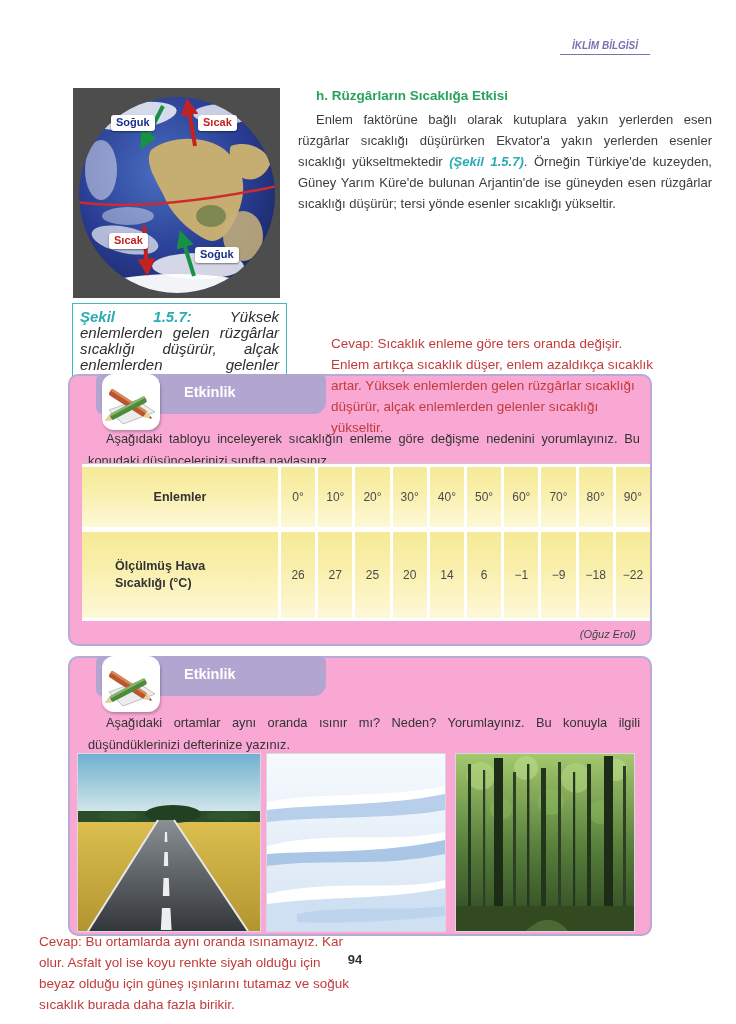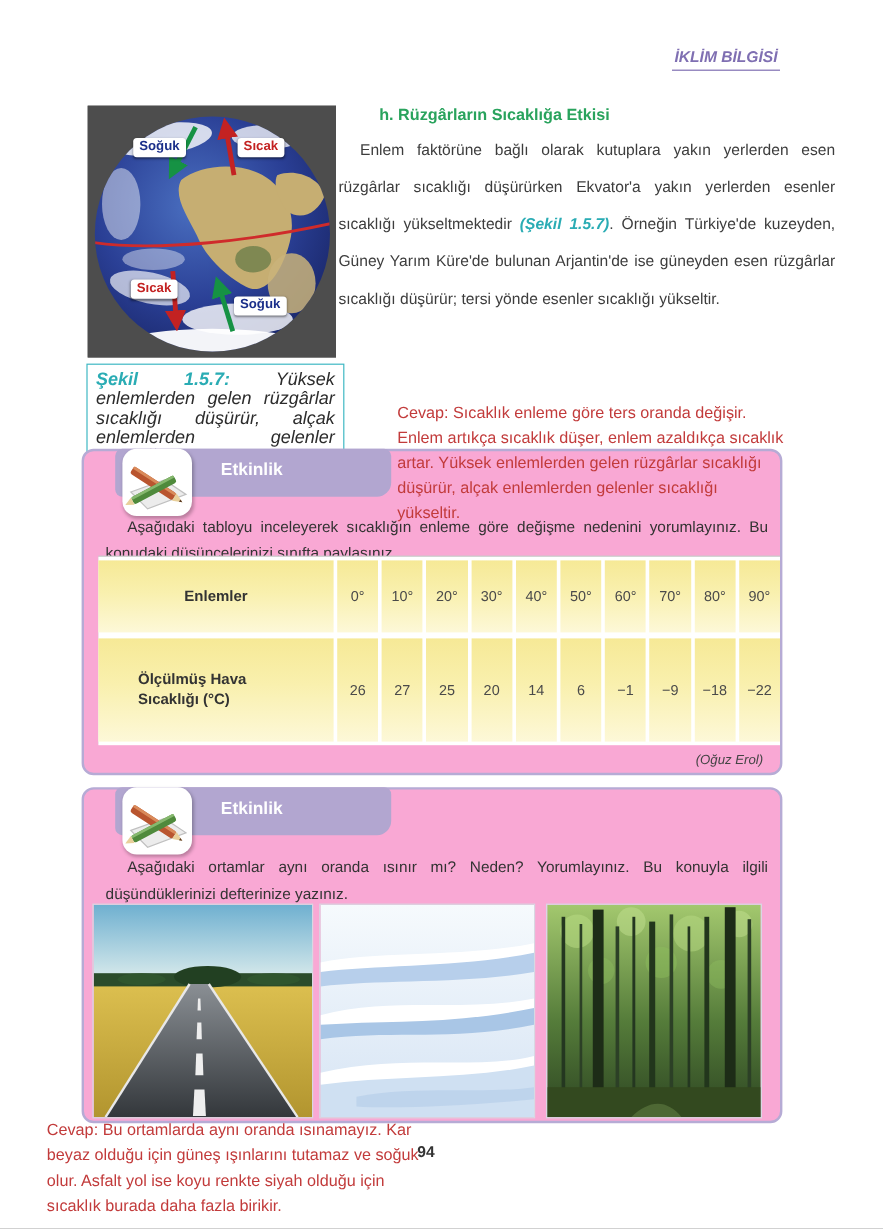--- a/index.html
+++ b/index.html
@@ -1,35 +1,35 @@
 <!DOCTYPE html>
 <html><head>
 <meta charset="utf-8">
 <style>
   html,body{margin:0;padding:0;background:#888;}
   .page{position:relative;width:736px;height:1024px;background:#ffffff;overflow:hidden;
         font-family:"Liberation Sans",sans-serif;color:#3a3a3a;}
   
   .chapter-header{position:absolute;top:40px;left:560px;width:90px;text-align:center;
-    font-size:13px;font-weight:bold;font-style:italic;color:#7f6fb2;
+    font-size:10px;font-weight:bold;font-style:italic;color:#7f6fb2;
     border-bottom:1.5px solid #7f6fb2;padding-bottom:3px;}
   
   .figure-box{position:absolute;left:73px;top:88px;width:207px;height:210px;background:#4d4d4d;}
   .figure-box svg{display:block;}
   .glabel{position:absolute;background:#fff;padding:0px 5px 1px 5px;border-radius:3px;
     font-weight:bold;font-size:11px;line-height:15px;box-shadow:0 1px 2px rgba(0,0,0,.45);}
   .glabel.cold{color:#1b2f8a;} .glabel.hot{color:#c32222;}
   .figure-caption{position:absolute;left:72px;top:303px;width:199px;
     border:1px solid #3fb8c4;padding:5px 7px 6px 7px;font-size:15px;font-style:italic;
     line-height:16px;color:#2c2c2c;text-align:justify;}
   .figure-caption .cap-label{color:#2aacb4;font-weight:bold;}
   
   .section-heading{position:absolute;left:316px;top:88px;font-size:13.5px;font-weight:bold;color:#29a35d;}
-  .body-paragraph{position:absolute;left:282px;top:109px;width:414px;font-size:13px;
-    line-height:31px;text-align:justify;text-indent:18px;color:#3d3d3d;}
+  .body-paragraph{position:absolute;left:298px;top:109px;width:414px;font-size:13px;
+    line-height:21px;text-align:justify;text-indent:18px;color:#3d3d3d;}
   .figure-ref{color:#2aacb4;font-weight:bold;font-style:italic;}
   
   .answer{position:absolute;color:#c23b3b;font-size:13.5px;line-height:21px;z-index:5;}
   .answer .ansline{white-space:nowrap;}
   .answer1{left:331px;top:333px;}
   .answer2{left:25px;top:931px;margin-left:14px;}
   
   .activity-box{position:absolute;left:68px;width:584px;background:#f9a8d4;
     border:2px solid #b6abd5;border-radius:10px;box-sizing:border-box;}
   .box1{top:374px;height:272px;}
@@ -287,20 +287,20 @@
         <rect x="148" y="2" width="9" height="158" fill="#1d2c17"></rect>
         <rect x="167" y="12" width="3" height="145" fill="#2c4026"></rect>
         <rect y="152" width="178" height="25" fill="#33491f"></rect>
         <path d="M70,177 C85,162 100,162 112,177 Z" fill="#55703a" opacity="0.8"></path>
       </svg>
     </div>
   </div>
 
   <div class="answer answer2">
     <div class="ansline">Cevap: Bu ortamlarda aynı oranda ısınamayız. Kar</div>
+    <div class="ansline">olur. Asfalt yol ise koyu renkte siyah olduğu için</div>
     <div class="ansline">beyaz olduğu için güneş ışınlarını tutamaz ve soğuk</div>
-    <div class="ansline">olur. Asfalt yol ise koyu renkte siyah olduğu için</div>
     <div class="ansline">sıcaklık burada daha fazla birikir.</div>
   </div>
 
   <div class="page-number">94</div>
 
 </div>
 
 </body></html>

